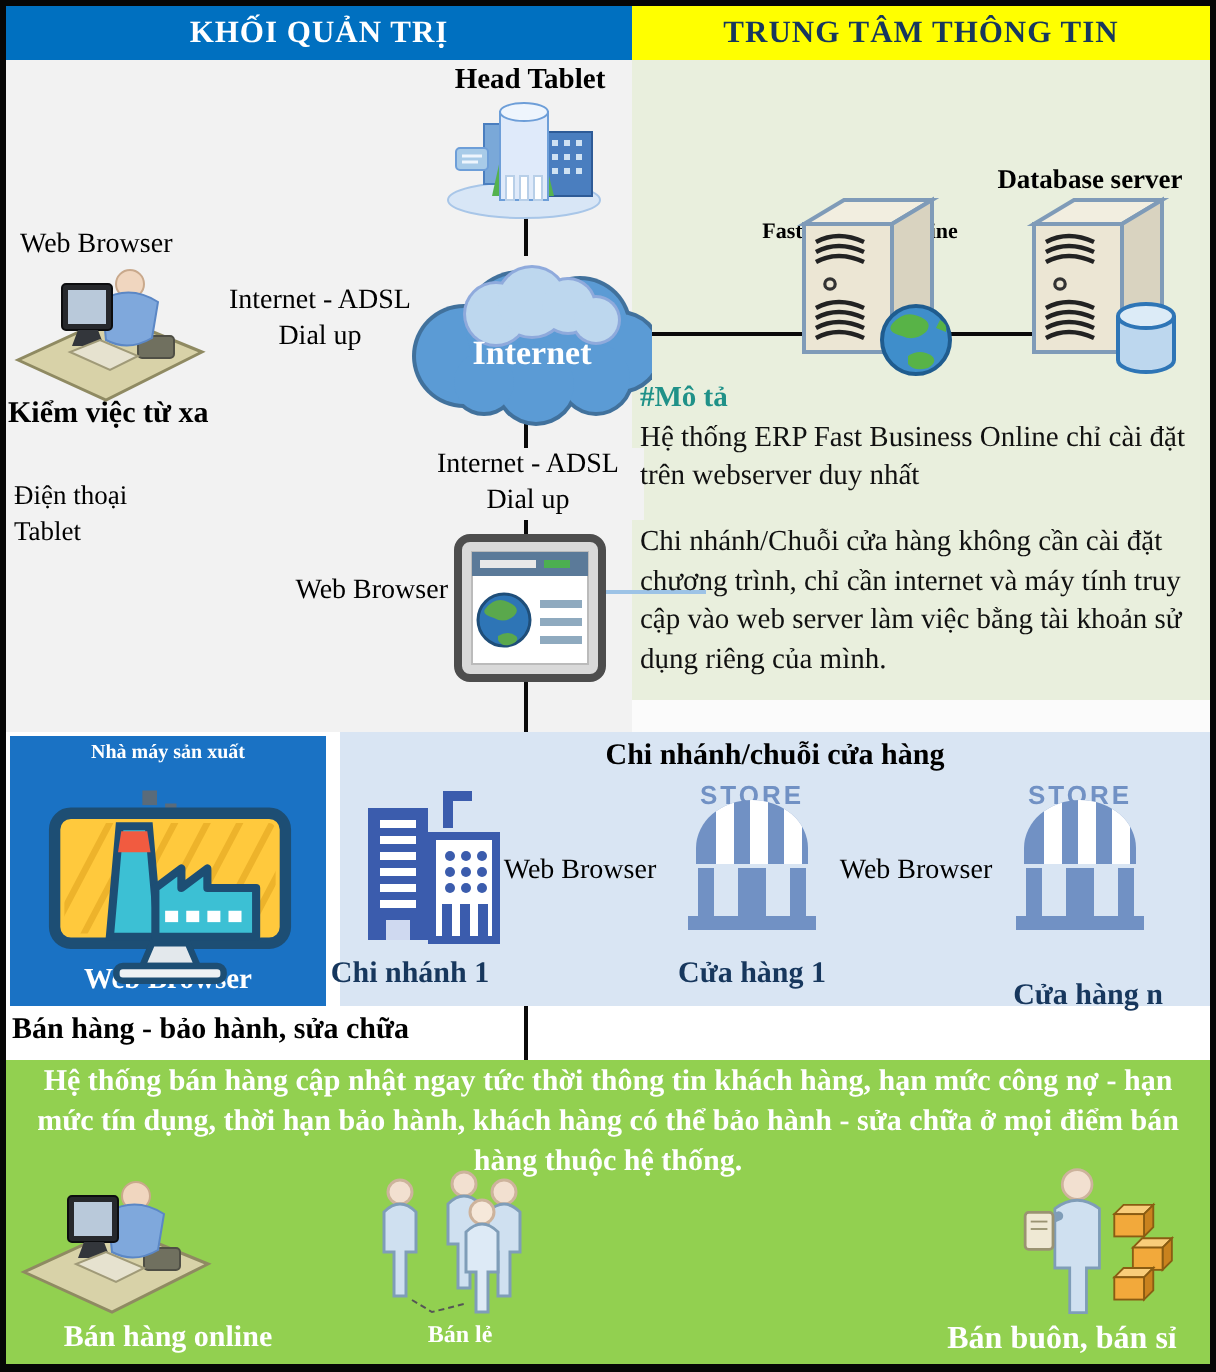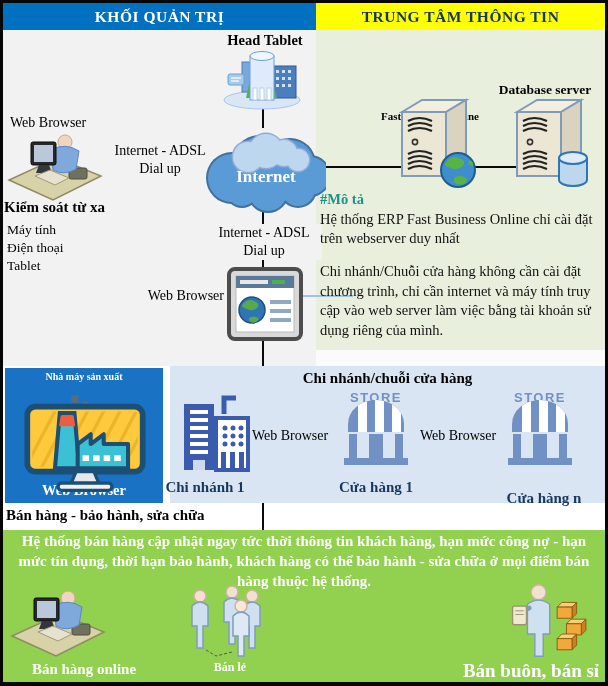--- a/index.html
+++ b/index.html
@@ -48,22 +48,21 @@
 
   <div class="lbl b ctr" style="left:210px;top:32px;width:110px;font-size:14.5px;">Head Tablet</div>
 
   <div class="lbl" style="left:10px;top:115px;width:110px;font-size:14px;">Web Browser</div>
 
   <div class="lbl ctr" style="left:100px;top:142px;width:120px;font-size:14px;background:#f2f2f2;line-height:18px;">
     <div>Internet - ADSL</div>
     <div>Dial up</div>
   </div>
 
-  <div class="lbl b" style="left:4px;top:198px;width:170px;font-size:15px;">Kiểm soát từ xa</div>
-  <div class="lbl" style="left:7px;top:222px;width:120px;font-size:13.5px;">Máy tính</div>
+  <div class="lbl b" style="left:4px;top:198px;width:170px;font-size:15px;">Kiểm việc từ xa</div>
   <div class="lbl" style="left:7px;top:240px;width:120px;font-size:13.5px;">Điện thoại</div>
   <div class="lbl" style="left:7px;top:258px;width:120px;font-size:13.5px;">Tablet</div>
 
   <div class="lbl ctr" style="left:206px;top:224px;width:116px;font-size:14px;background:#f2f2f2;line-height:18px;">
     <div>Internet - ADSL</div>
     <div>Dial up</div>
   </div>
 
   <div class="lbl rt" style="left:146px;top:288px;width:78px;font-size:14px;">Web Browser</div>
 
@@ -81,21 +80,21 @@
   <div class="lbl b ctr navy" style="left:153px;top:478px;width:104px;font-size:15px;">Chi nhánh 1</div>
   <div class="lbl ctr" style="left:248px;top:428px;width:84px;font-size:14px;">Web Browser</div>
   <div class="lbl b ctr navy" style="left:324px;top:478px;width:104px;font-size:15px;">Cửa hàng 1</div>
   <div class="lbl ctr" style="left:416px;top:428px;width:84px;font-size:14px;">Web Browser</div>
   <div class="lbl b ctr navy" style="left:492px;top:478px;width:104px;font-size:15px;margin-top:11px;">Cửa hàng n</div>
 
   <div class="lbl b" style="left:6px;top:506px;width:320px;font-size:15px;">Bán hàng - bảo hành, sửa chữa</div>
   <div class="lbl b ctr white" style="left:8px;top:531px;width:592px;font-size:15px;line-height:20px;">Hệ thống bán hàng cập nhật ngay tức thời thông tin khách hàng, hạn mức công nợ - hạn mức tín dụng, thời hạn bảo hành, khách hàng có thể bảo hành - sửa chữa ở mọi điểm bán hàng thuộc hệ thống.</div>
   <div class="lbl b white" style="left:4px;top:660px;width:160px;font-size:15px;">Bán hàng online</div>
   <div class="lbl b ctr white" style="left:180px;top:660px;width:100px;font-size:12px;">Bán lẻ</div>
-  <div class="lbl b rt white" style="left:458px;top:660px;width:146px;font-size:19px;">Bán buôn, bán sỉ</div>
+  <div class="lbl b rt white" style="left:458px;top:660px;width:146px;font-size:16px;">Bán buôn, bán sỉ</div>
 
   <div class="abs" style="left:5px;top:130px;">
     <svg width="100" height="72" viewBox="0 0 100 72">
       <polygon points="4,50 48,70 96,46 52,28" fill="#d8d2a8" stroke="#8f8a62" stroke-width="1.5"></polygon>
       <rect x="64" y="38" width="18" height="11" rx="2" fill="#70705f" stroke="#4f4f45"></rect>
       <circle cx="60" cy="12" r="7" fill="#f0d6bf" stroke="#c9a98c"></circle>
       <path d="M46,20 q14,-8 28,1 l-3,18 q-12,7 -23,1 z" fill="#7fa8dc" stroke="#5b87c5"></path>
       <rect x="26" y="12" width="25" height="23" rx="2" fill="#26282c" stroke="#0c0d0f"></rect>
       <rect x="29" y="15" width="19" height="17" fill="#b9c9da"></rect>
       <polygon points="34,35 44,35 47,43 31,43" fill="#33363b"></polygon>

